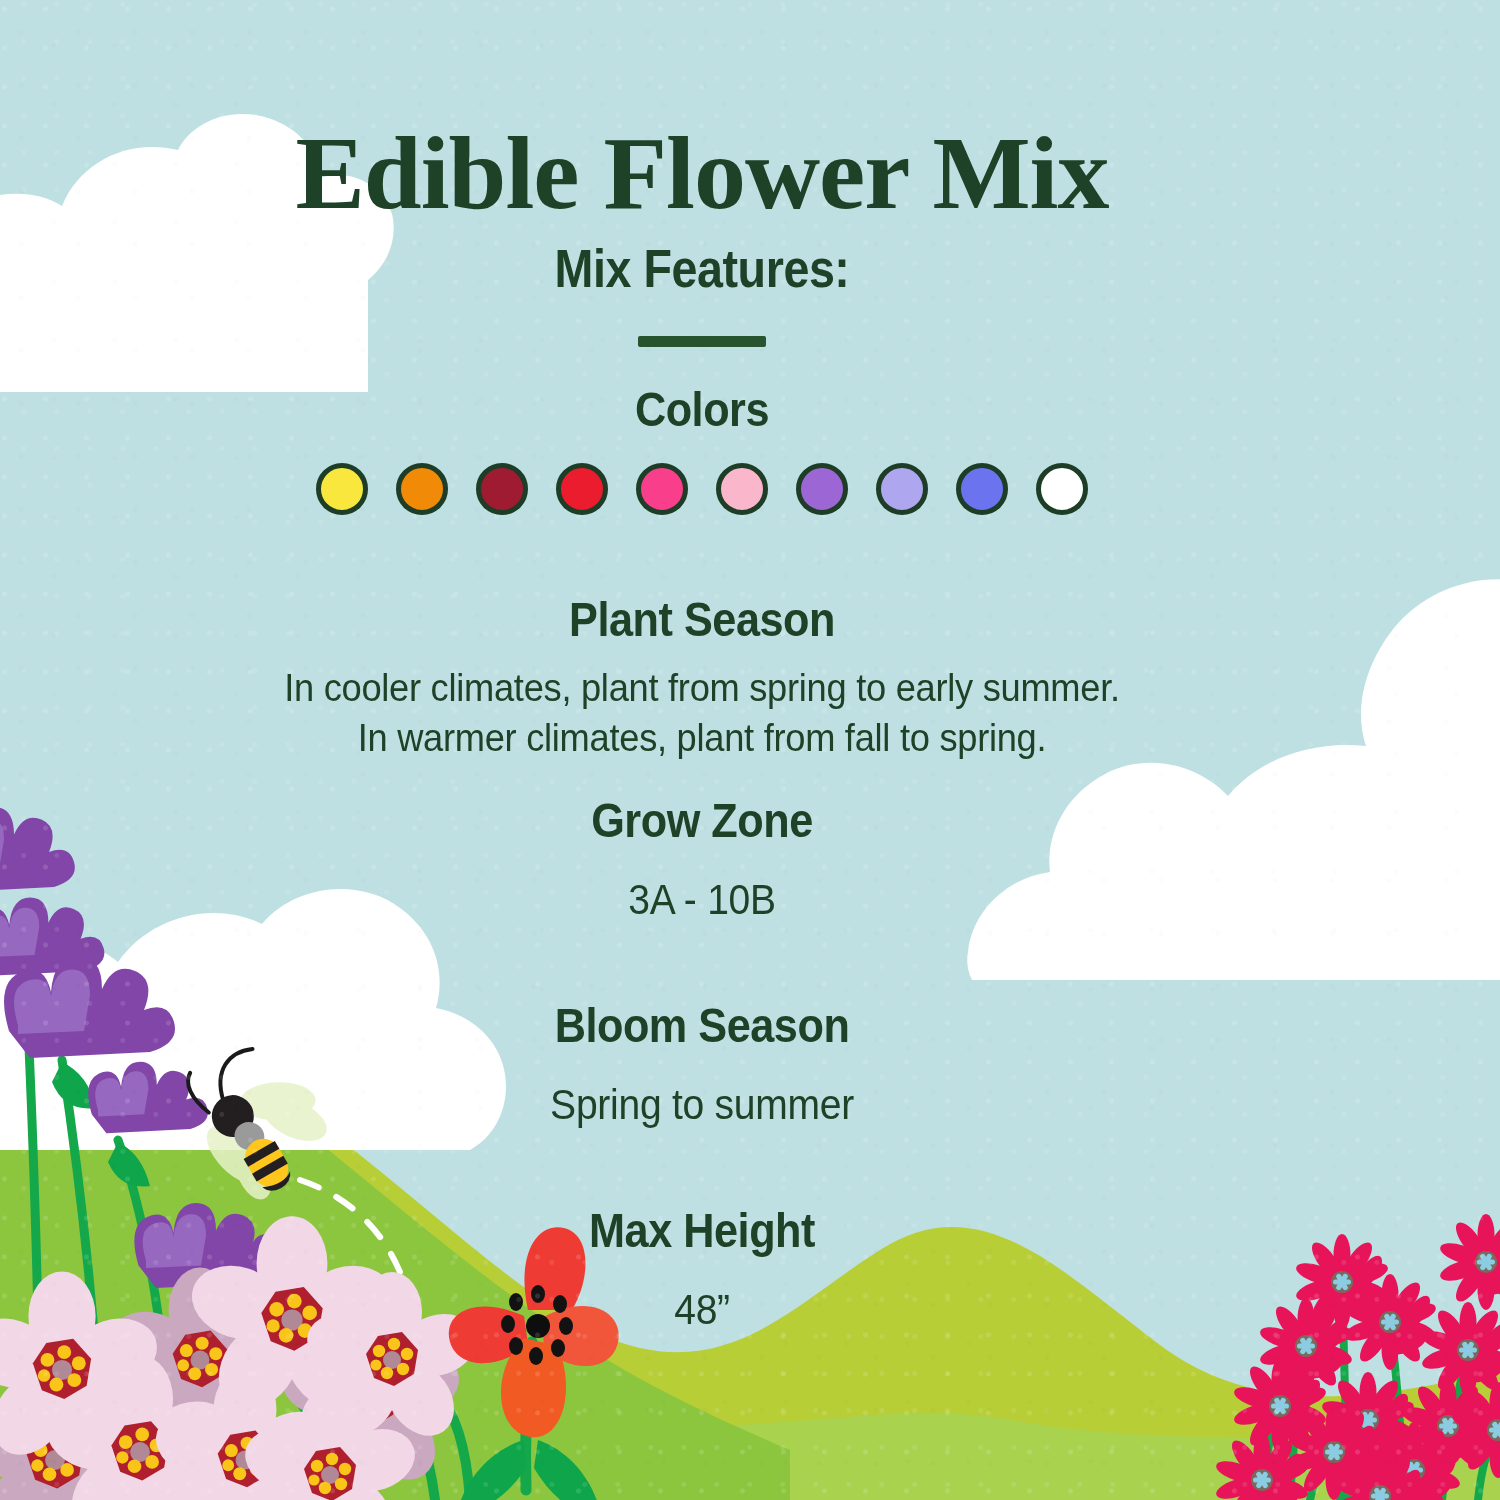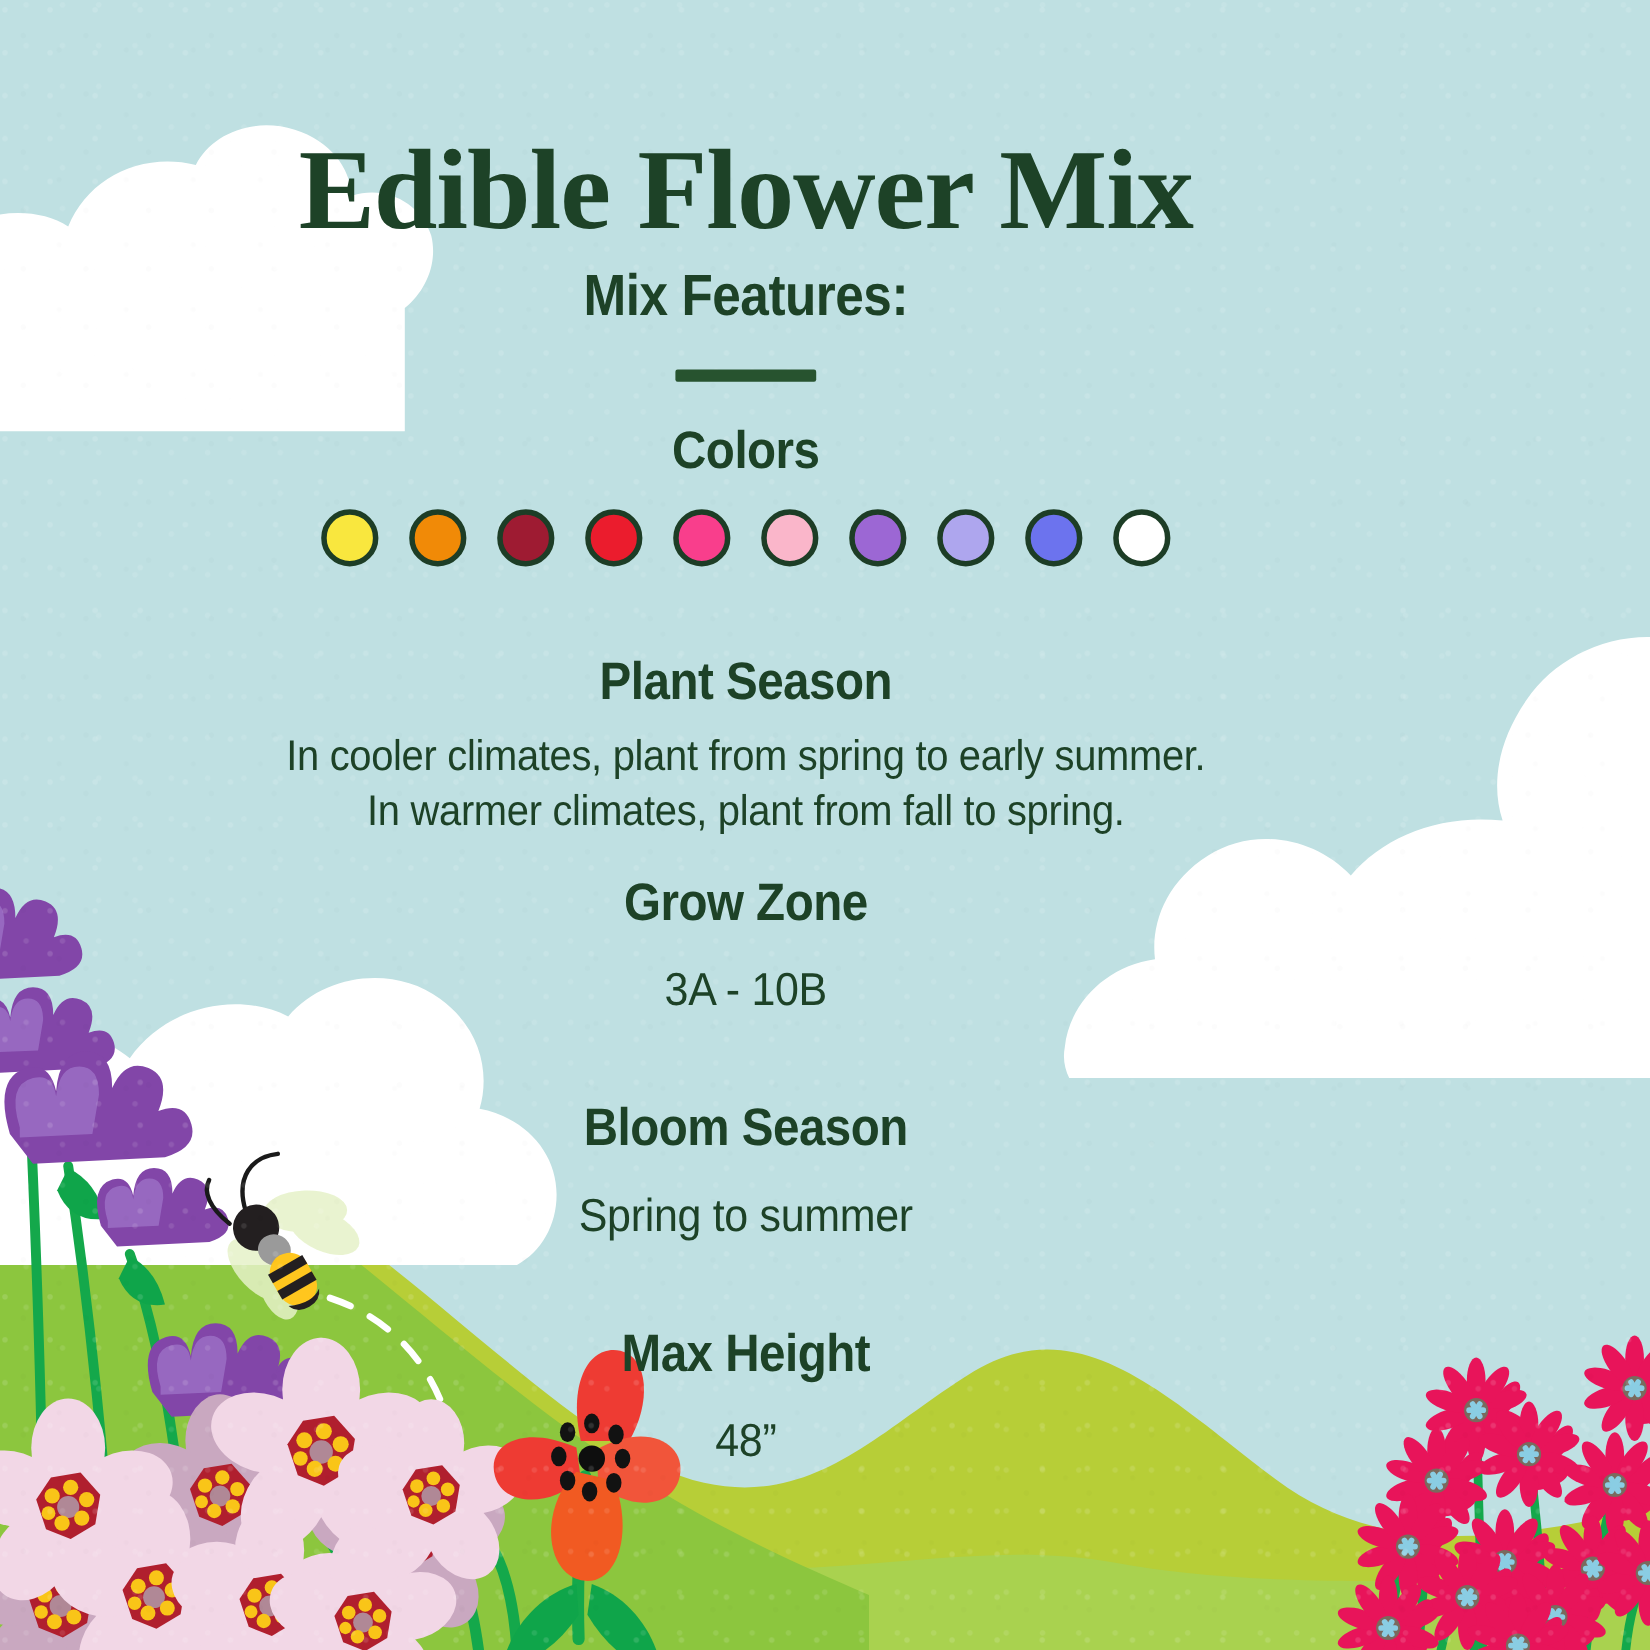--- a/index.html
+++ b/index.html
@@ -20,20 +20,21 @@
   #art{
     position:absolute;inset:0;
     width:1500px;height:1500px;
     pointer-events:none;
   }
   
   #content{
     position:absolute;inset:0;
     width:1356px;height:1500px;
     text-align:center;
+    margin-left:24px;
   }
 
   #title{
     position:absolute;top:118px;left:0;right:0;
     font-family:"Liberation Serif", serif;
     font-weight:700;
     font-size:104px;
     line-height:1.05;
     letter-spacing:-1px;
     color:#1d4227;

